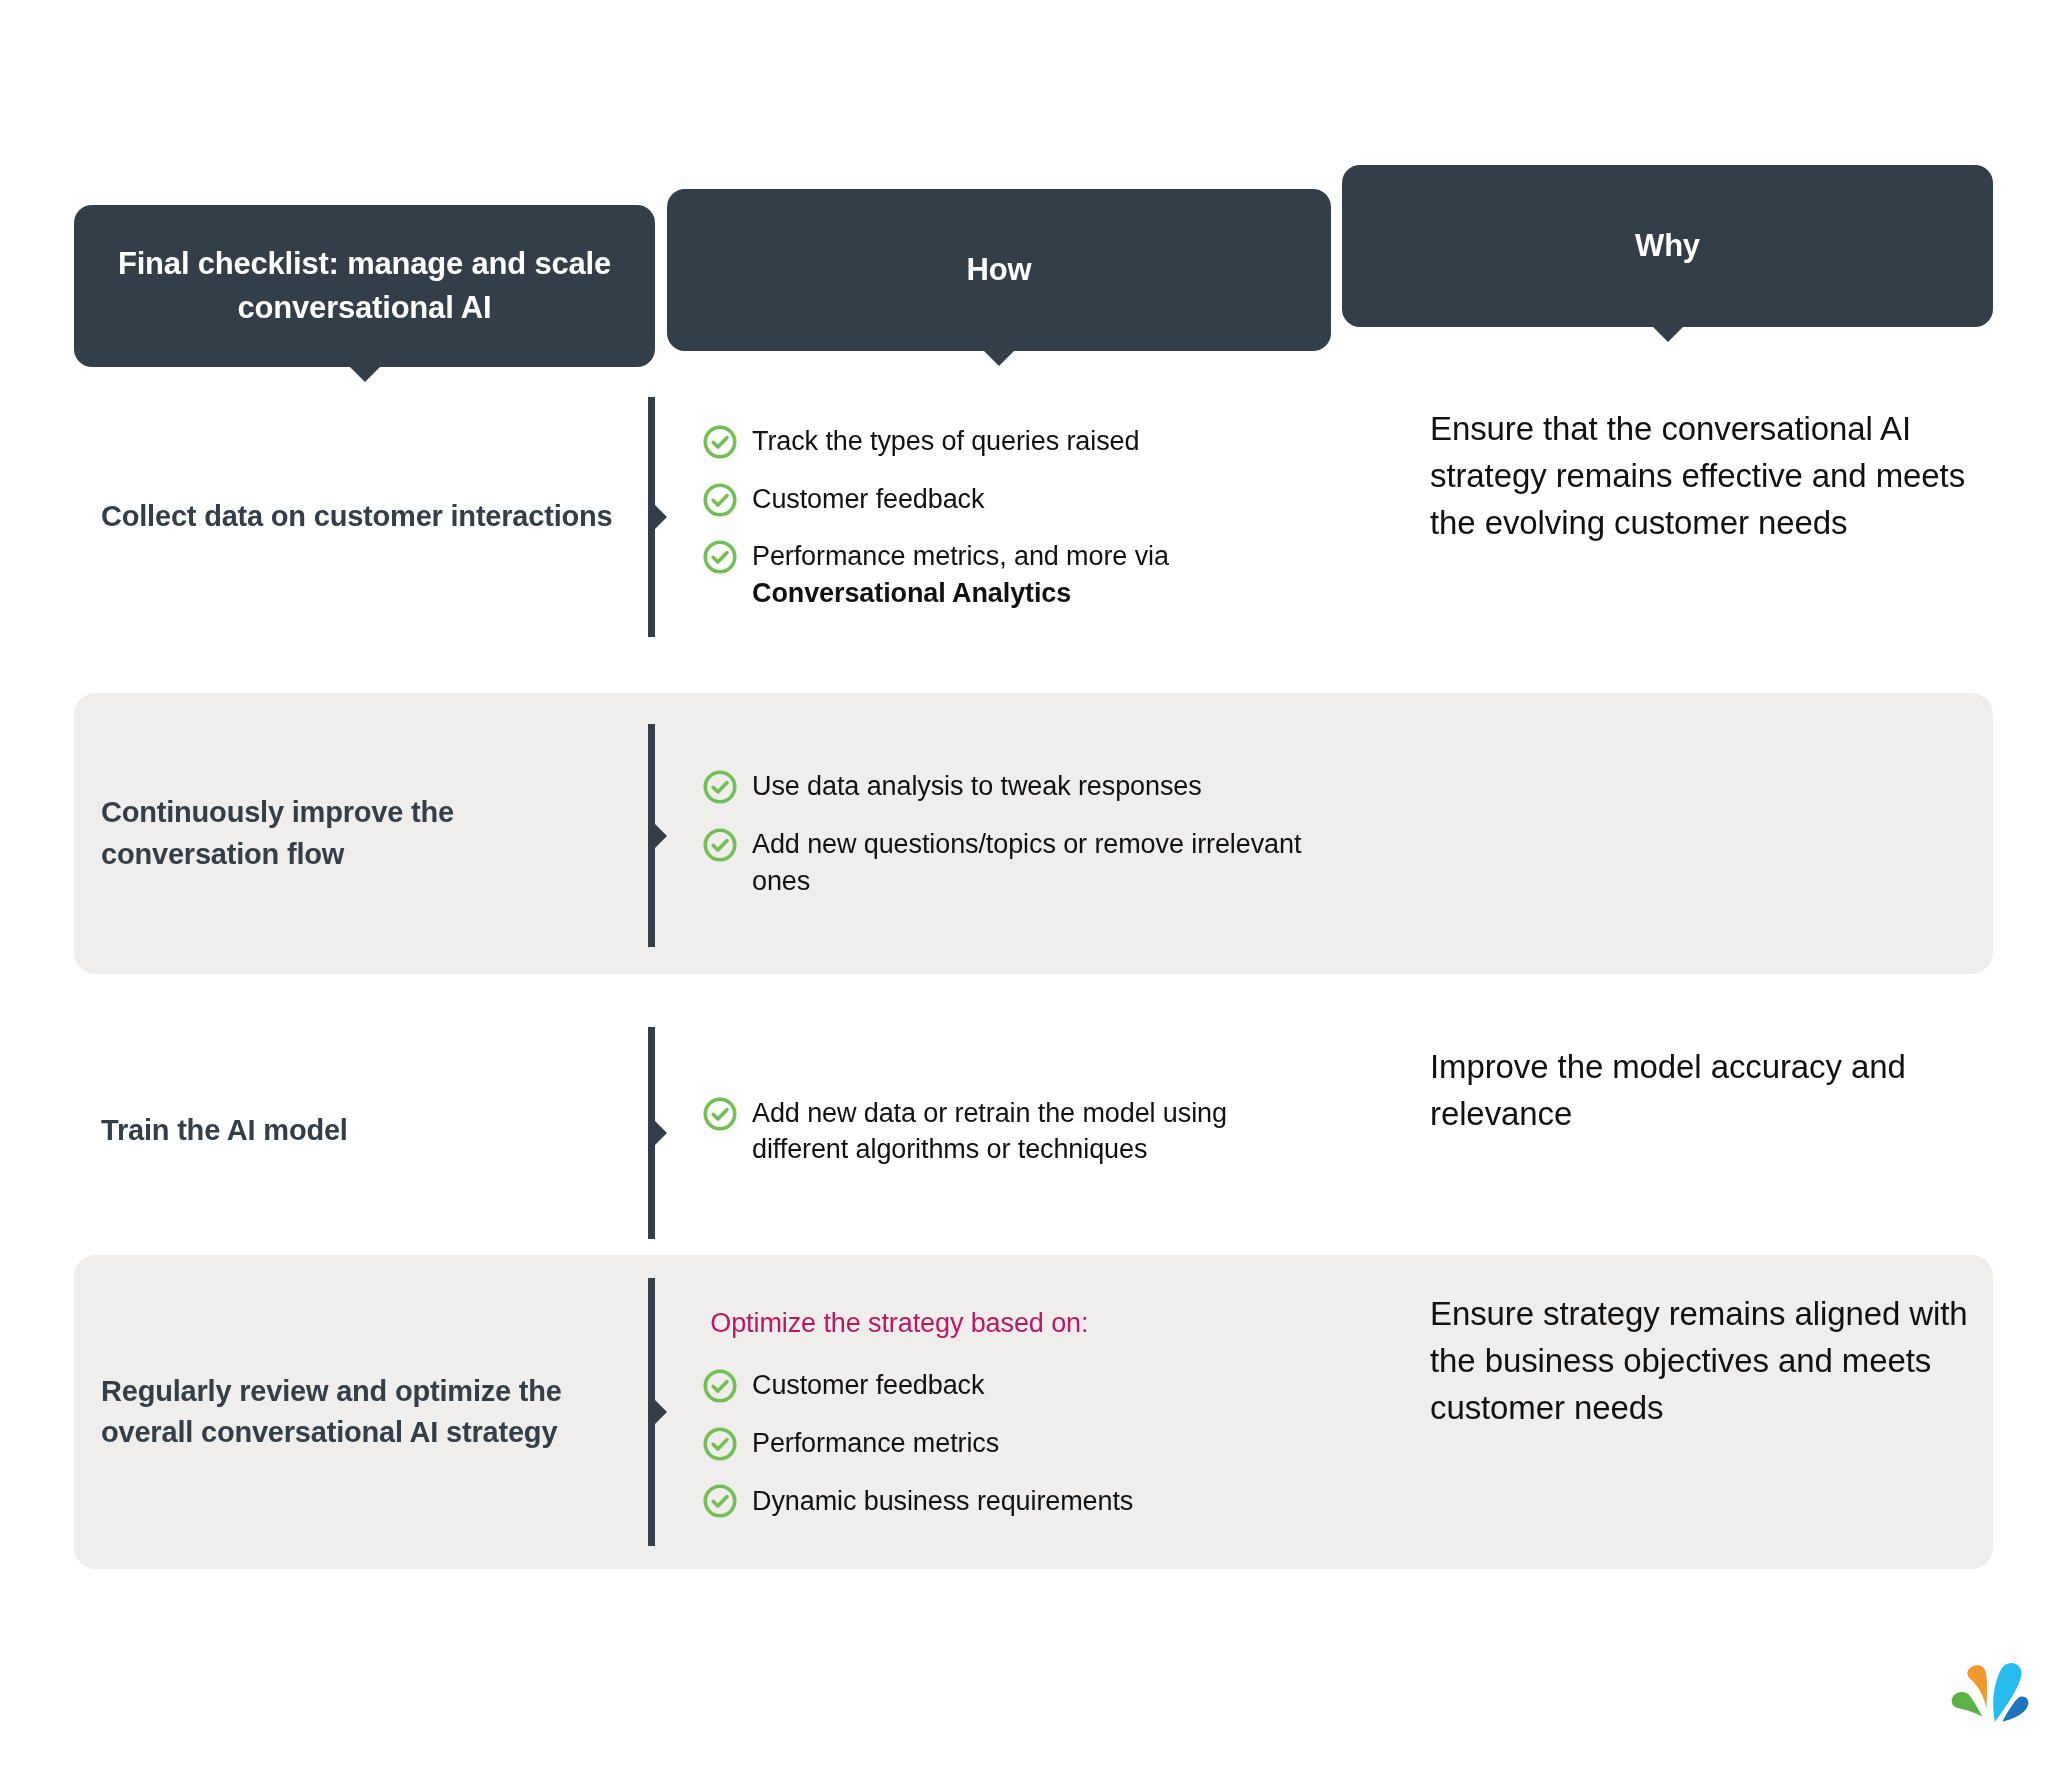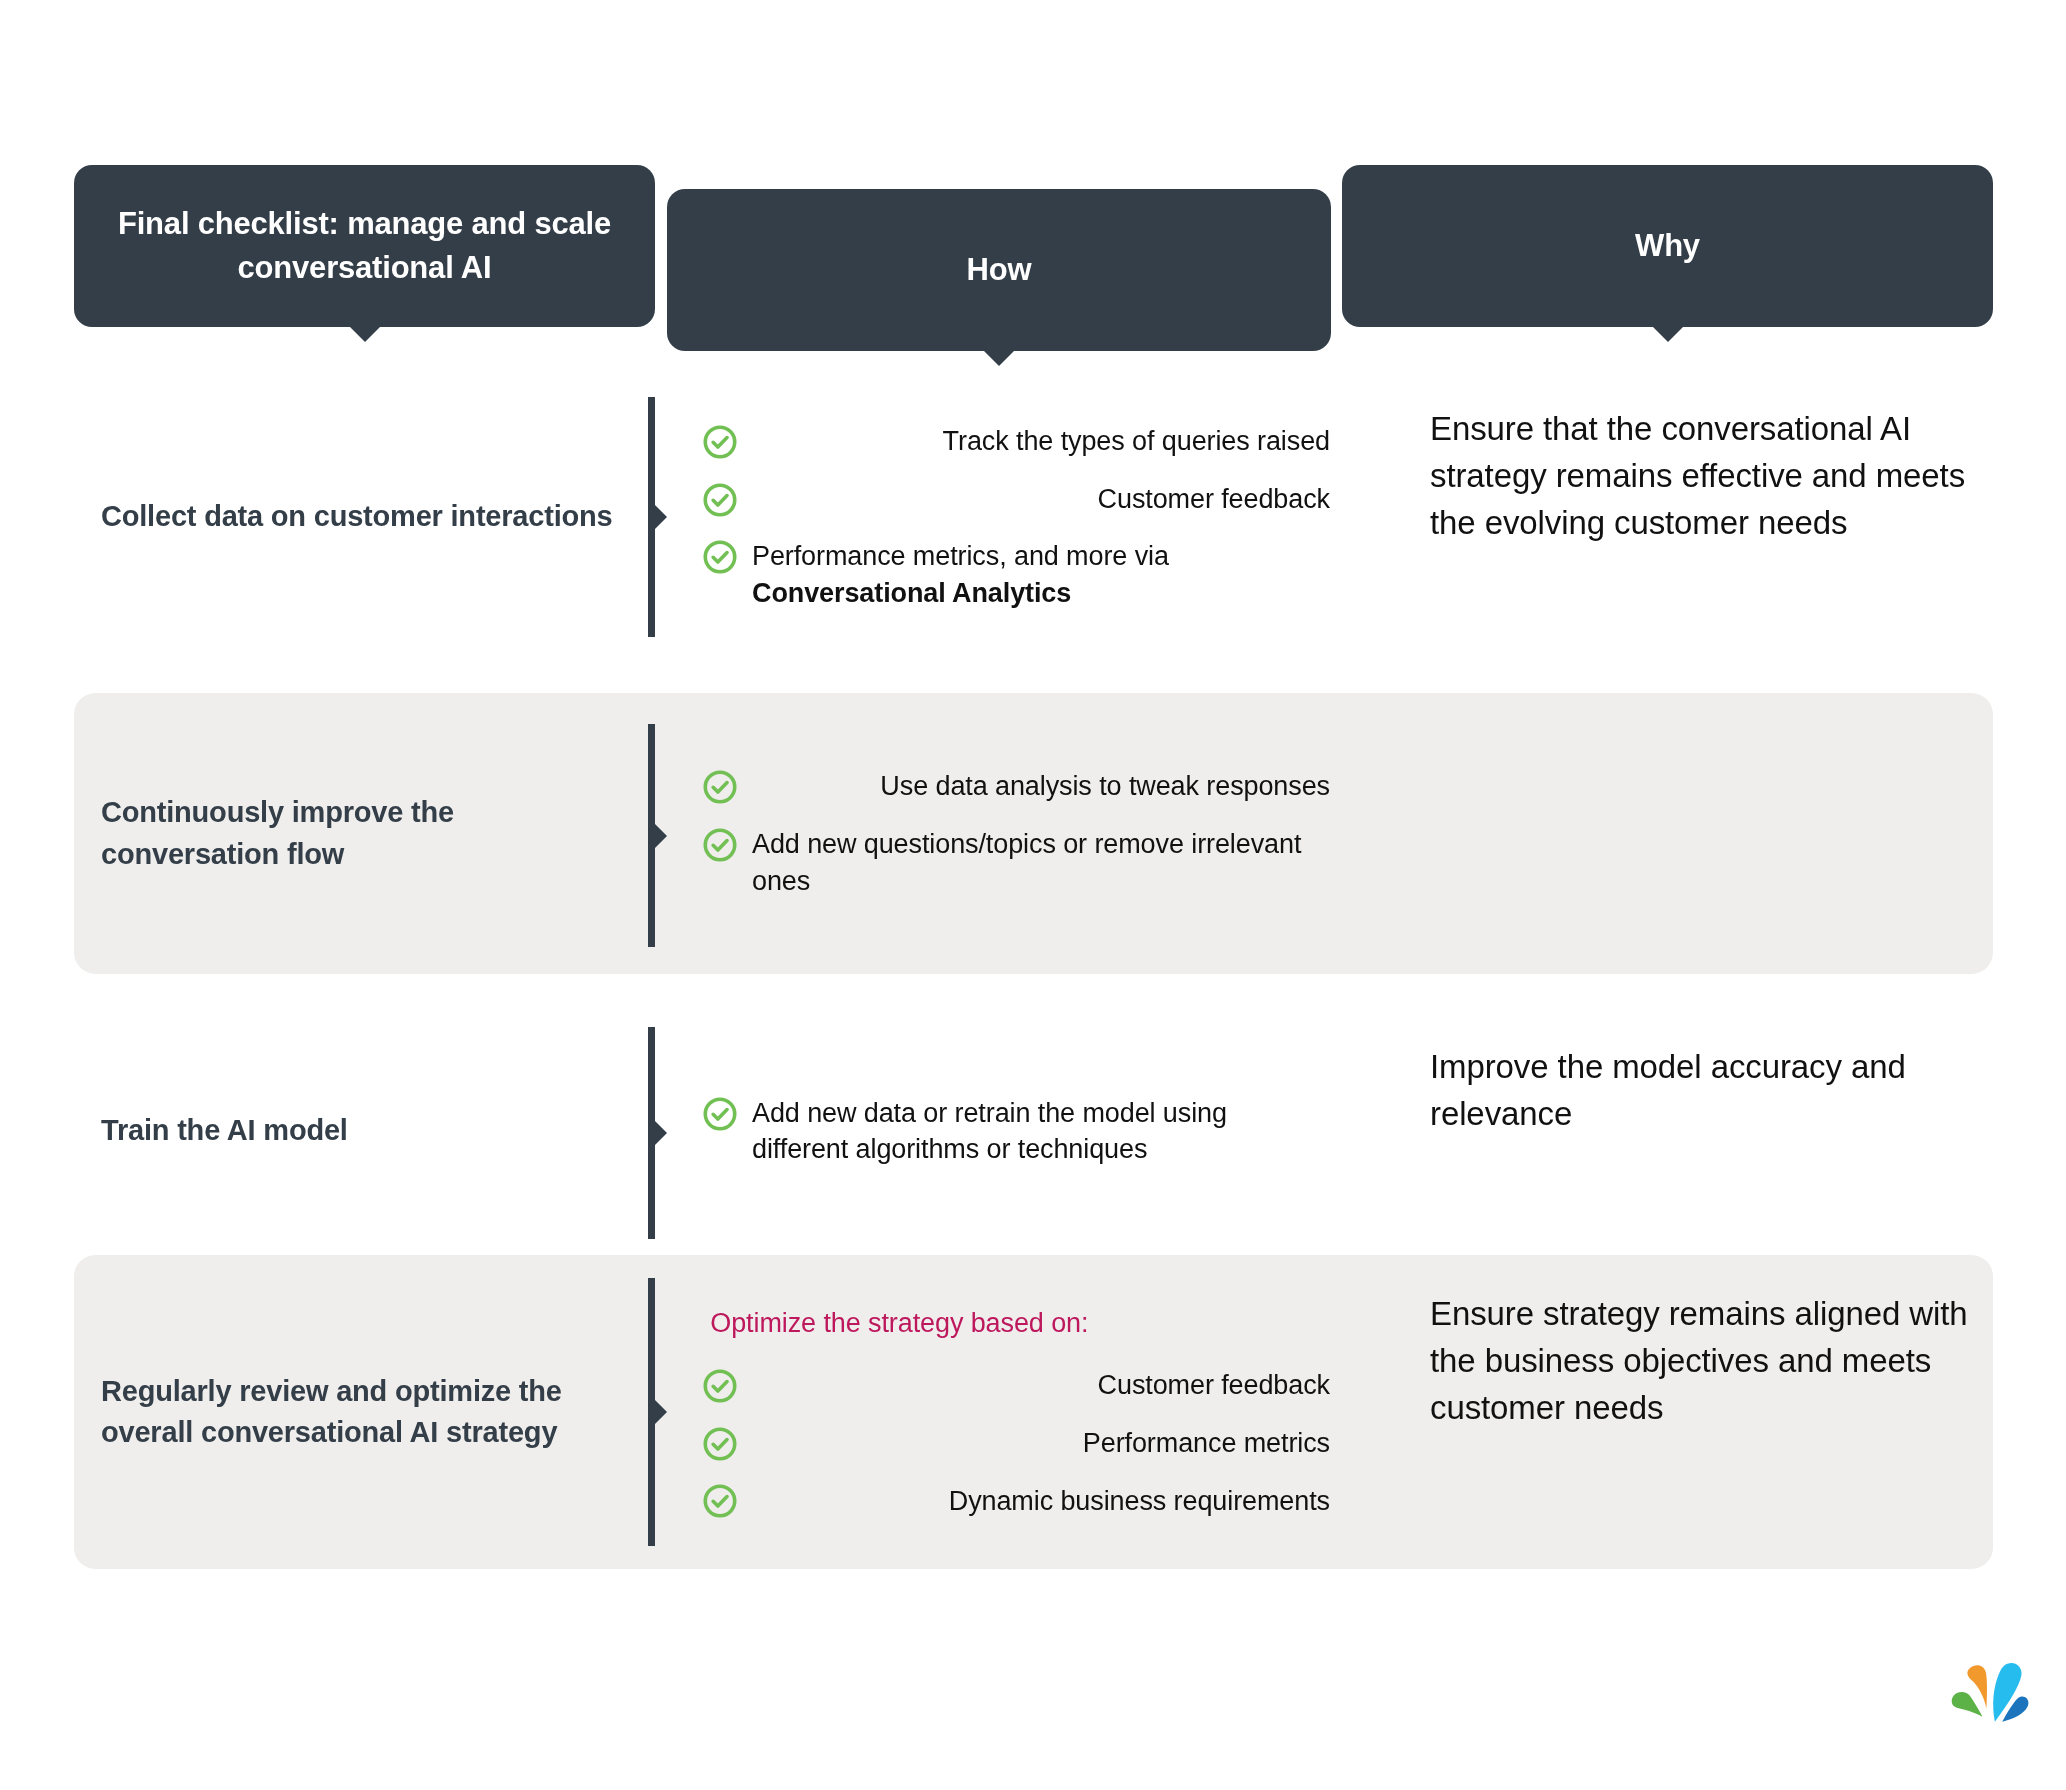--- a/index.html
+++ b/index.html
@@ -27,21 +27,21 @@
     position: absolute;
     top: 0;
     height: 162px;
     background: #333E48;
     border-radius: 18px;
     display: flex;
     align-items: center;
     justify-content: center;
     box-sizing: border-box;
   }
-  .hdr-1 { left: 0px;    width: 581px; padding: 0 21.5px; }
+  .hdr-1 { left: 0px;    width: 581px; padding: 0 21.5px; margin-top: 40px; }
   .hdr-2 { left: 593px;  width: 664px; margin-top: 24px; }
   .hdr-3 { left: 1268px; width: 651px; }
 
   .hdr-text {
     color: #ffffff;
     font-size: 31px;
     font-weight: bold;
     line-height: 1.42;
     text-align: center;
     letter-spacing: -0.2px;
@@ -138,21 +138,20 @@
     color: #be185d;
     font-size: 27px;
     line-height: 1.36;
     margin: 0 0 25px 8.3px;
     letter-spacing: -0.1px;
   }
   .check-item {
     display: flex;
     align-items: flex-start;
     margin-bottom: 20px;
-    justify-content: space-between;
   }
   .check-item:last-child { margin-bottom: 0; }
   .check-ico {
     flex: 0 0 auto;
     width: 36px;
     height: 36px;
     margin-right: 14px;
     margin-top: 1.7px;
   }
   .check-ico svg { display: block; width: 36px; height: 36px; }

